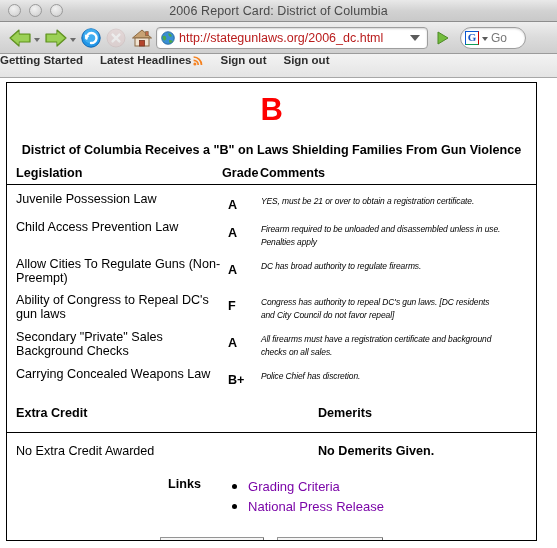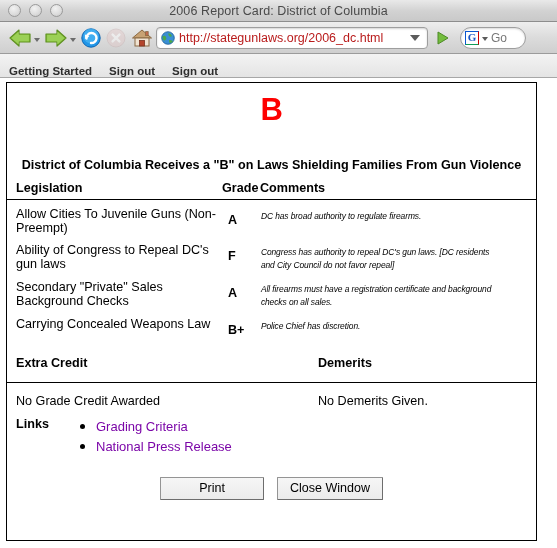--- a/index.html
+++ b/index.html
@@ -152,22 +152,21 @@
     font-size: 12px;
     color: #777;
     white-space: nowrap;
   }
 
   #bookmarkbar {
     height: 24px;
     background: linear-gradient(to bottom, #f3f3f3 0%, #e4e4e4 100%);
     border-bottom: 1px solid #a7a7a7;
     display: flex;
-    align-items: flex-end;
-    padding-left: 9px;
+    align-items: flex-start;
     box-sizing: border-box;
     gap: 17px;
   }
   .bm-item {
     font-size: 11.5px;
     font-weight: bold;
     color: #2e2e2e;
     display: flex;
     align-items: center;
     gap: 2px;
@@ -204,21 +203,21 @@
     font-family: "Liberation Sans", sans-serif;
     margin-top: 11px;
     line-height: 1;
     letter-spacing: -0.5px;
   }
   #headline {
     text-align: center;
     font-size: 12.6px;
     font-weight: bold;
     color: #000;
-    margin-top: 33px;
+    margin-top: 18px;
     font-family: "Liberation Sans", sans-serif;
   }
 
   .grade-table {
     width: 100%;
     border-collapse: collapse;
     margin-top: 9px;
     table-layout: fixed;
   }
   .grade-table th {
@@ -278,26 +277,27 @@
     border-bottom: 1.5px solid #000;
     font-family: "Liberation Sans", sans-serif;
   }
   .section-table td {
     font-size: 12.6px;
     padding-top: 11px;
     vertical-align: top;
     font-family: "Liberation Sans", sans-serif;
   }
   .sec-left  { width: 300px; padding-left: 9px !important; }
-  .sec-right { width: auto; }
+  .sec-right { width: auto; font-weight: bold; }
 
   #links-row {
     display: flex;
-    margin-top: 8px;
+    margin-top: 18px;
     padding-left: 9px;
+    justify-content: center;
   }
   #links-label {
     font-size: 12.6px;
     font-weight: bold;
     width: 60px;
     flex: 0 0 60px;
     font-family: "Liberation Sans", sans-serif;
   }
   #links-list {
     margin: 0;
@@ -415,20 +415,30 @@
       <span id="search-caret"></span>
       <span id="search-label" title="Go">Go</span>
     </div>
   </div>
 
   <div id="bookmarkbar">
     <span class="bm-item">
       <span>Getting Started</span>
     </span>
     <span class="bm-item">
+      <span>Latest Headlines</span>
+      <span style="display:flex;align-items:flex-end;">
+        <svg width="10" height="11" viewBox="0 0 10 11">
+          <circle cx="1.9" cy="8.9" r="1.5" fill="#f58220"></circle>
+          <path d="M0.6 5.3 A4.6 4.6 0 0 1 5.2 9.9" fill="none" stroke="#f58220" stroke-width="1.7"></path>
+          <path d="M0.6 2 A7.9 7.9 0 0 1 8.5 9.9" fill="none" stroke="#f58220" stroke-width="1.7"></path>
+        </svg>
+      </span>
+    </span>
+    <span class="bm-item">
       <span>Sign out</span>
     </span>
     <span class="bm-item">
       <span>Sign out</span>
     </span>
   </div>
 
   <div id="page-content">
     <div id="content-frame">
 
@@ -438,21 +448,31 @@
       <table class="grade-table">
         <thead>
           <tr>
             <th class="col-leg">Legislation</th>
             <th class="col-grade">Grade</th>
             <th class="col-com">Comments</th>
           </tr>
         </thead>
         <tbody>
           <tr>
-            <td class="c-leg">Allow Cities To Juvenile Guns (Non-Preempt)</td>
+            <td class="c-leg">Juvenile Possession Law</td>
+            <td class="c-grade">A</td>
+            <td class="c-com">YES, must be 21 or over to obtain a registration certificate.</td>
+          </tr>
+          <tr>
+            <td class="c-leg">Child Access Prevention Law</td>
+            <td class="c-grade">A</td>
+            <td class="c-com">Firearm required to be unloaded and disassembled unless in use. Penalties apply</td>
+          </tr>
+          <tr>
+            <td class="c-leg">Allow Cities To Regulate Guns (Non-Preempt)</td>
             <td class="c-grade">A</td>
             <td class="c-com">DC has broad authority to regulate firearms.</td>
           </tr>
           <tr>
             <td class="c-leg">Ability of Congress to Repeal DC's gun laws</td>
             <td class="c-grade">F</td>
             <td class="c-com">Congress has authority to repeal DC's gun laws. [DC residents and City Council do not favor repeal]</td>
           </tr>
           <tr>
             <td class="c-leg">Secondary "Private" Sales Background Checks</td>
@@ -469,21 +489,21 @@
 
       <table class="section-table">
         <thead>
           <tr>
             <th class="sec-left">Extra Credit</th>
             <th class="sec-right">Demerits</th>
           </tr>
         </thead>
         <tbody>
           <tr>
-            <td class="sec-left">No Grade Credit Awarded</td>
+            <td class="sec-left">No Extra Credit Awarded</td>
             <td class="sec-right">No Demerits Given.</td>
           </tr>
         </tbody>
       </table>
 
       <div id="links-row">
         <div id="links-label">Links</div>
         <ul id="links-list">
           <li>
             <a href="#">Grading Criteria</a>

